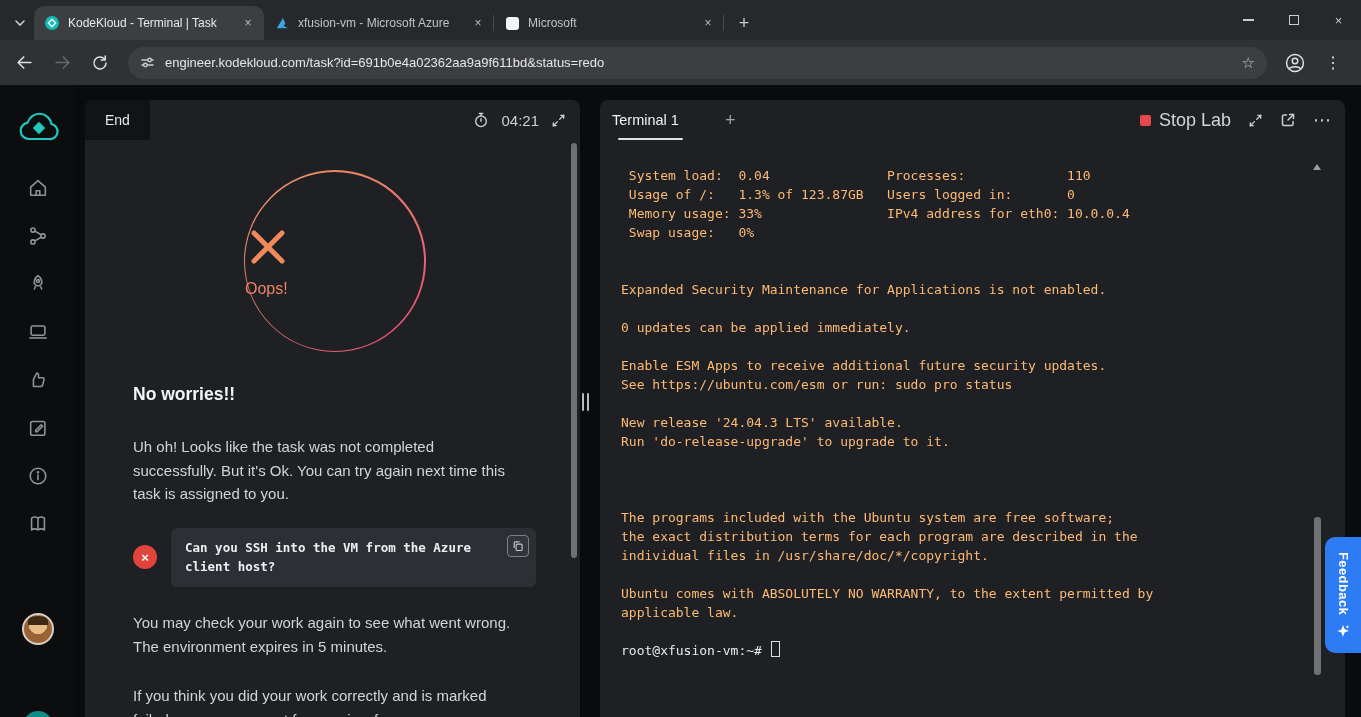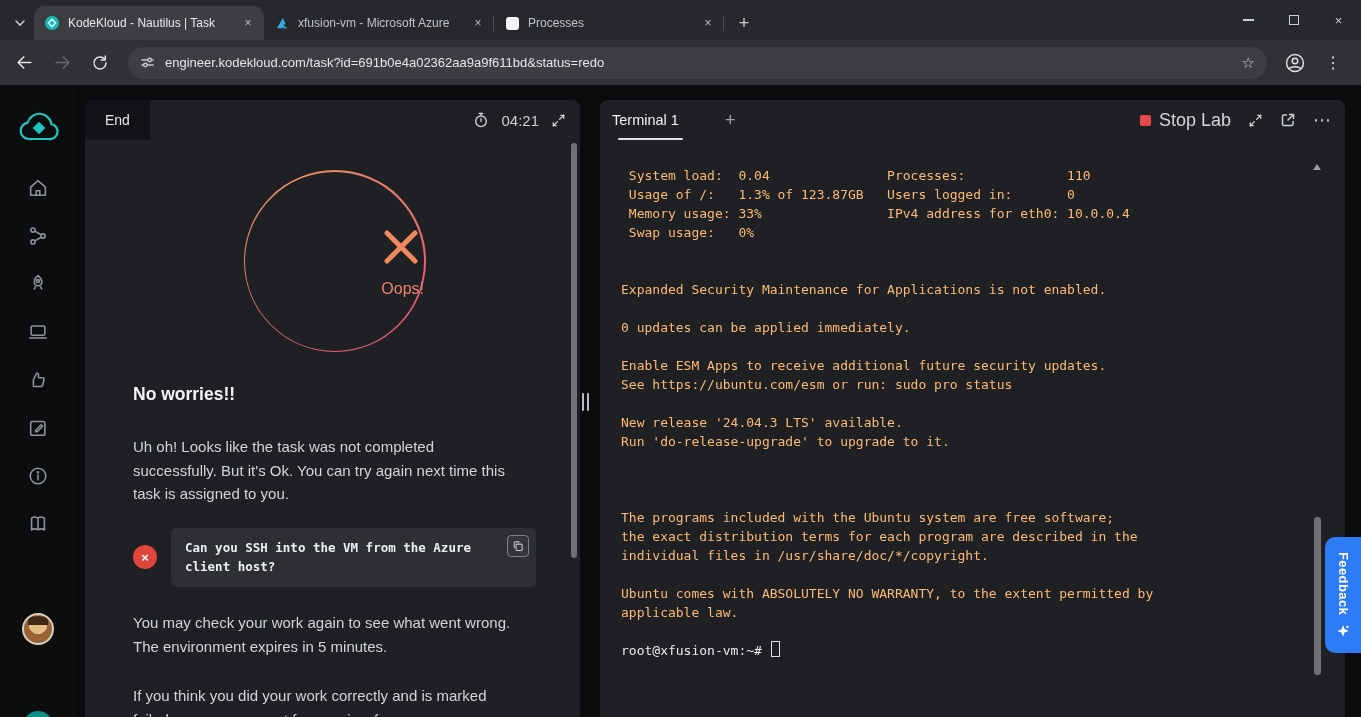--- a/index.html
+++ b/index.html
@@ -53,21 +53,21 @@
 
   
   .task-header { height:40px; display:flex; align-items:stretch; }
   .end-tab { padding:0 20px; background:#121316; display:flex; align-items:center; color:#e6e7e9; font-size:14px; border-radius:8px 0 0 0; cursor:pointer; }
   .task-header-right { margin-left:auto; display:flex; align-items:center; gap:12px; padding-right:14px; color:#cbcdd1; }
   .timer-text { font-size:15px; }
   .icon-btn { background:none; border:none; color:#cbcdd1; display:flex; align-items:center; justify-content:center; cursor:pointer; padding:0; }
 
   .task-body { padding:16px 44px 0 48px; }
   .oops-ring { width:182px; height:182px; margin:14px auto 0; border-radius:50%; padding:1.5px; background:linear-gradient(140deg,#e99a62,#e84e78); }
-  .oops-inner { width:100%; height:100%; border-radius:50%; background:#1e2024; display:flex; flex-direction:column; align-items:flex-end; justify-content:center; gap:10px; }
+  .oops-inner { width:100%; height:100%; border-radius:50%; background:#1e2024; display:flex; flex-direction:column; align-items:flex-start; justify-content:center; gap:10px; }
   .oops-label { color:#ef8266; font-size:16px; }
   .task-heading { margin-top:32px; font-size:17.5px; font-weight:bold; color:#f4f5f6; }
   .task-p { margin-top:30px; font-size:15px; line-height:1.58; color:#d2d4d7; max-width:378px; }
   .question-row { margin-top:22px; display:flex; align-items:center; gap:14px; }
   .fail-badge { width:24px; height:24px; border-radius:50%; background:#e0443c; color:#fff; font-size:13px; font-weight:bold; display:flex; align-items:center; justify-content:center; flex-shrink:0; }
   .question-card { flex:1; background:#2d2f35; border-radius:6px; padding:10px 44px 10px 14px; font-family:"DejaVu Sans Mono", monospace; font-size:12.5px; font-weight:bold; color:#eceff2; line-height:1.55; position:relative; }
   .copy-btn { position:absolute; top:7px; right:7px; width:22px; height:22px; border:1px solid #7d8089; border-radius:4px; background:#33353b; display:flex; align-items:center; justify-content:center; color:#c3c6cb; cursor:pointer; }
   .task-scroll-thumb { position:absolute; right:3px; top:43px; width:6px; height:415px; background:#6e7074; border-radius:3px; cursor:pointer; }
 
   .drag-handle { position:absolute; left:507px; top:308px; display:flex; gap:3px; cursor:col-resize; }
@@ -108,40 +108,40 @@
         </svg>
     </button>
 
     <div class="tab active">
       <span class="favicon">
         <svg width="16" height="16" viewBox="0 0 16 16">
             <circle cx="8" cy="8" r="7" fill="#14b8b4"></circle>
             <rect x="5.4" y="5.4" width="5.2" height="5.2" transform="rotate(45 8 8)" fill="none" stroke="#eafffe" stroke-width="1.4"></rect>
           </svg>
       </span>
-      <span class="tab-title">KodeKloud - Nautilus | Task</span>
+      <span class="tab-title">KodeKloud - Terminal | Task</span>
       <span class="tab-close">×</span>
     </div>
 
     <div class="tab">
       <span class="favicon">
         <svg width="15" height="15" viewBox="0 0 16 16">
             <polygon points="2,13 8.5,2 11,8 7.5,13" fill="#35a9e8"></polygon>
             <polygon points="9,10.5 13.8,13 8,13" fill="#35a9e8"></polygon>
           </svg>
       </span>
       <span class="tab-title">xfusion-vm - Microsoft Azure</span>
       <span class="tab-close">×</span>
     </div>
 
     <div class="tab">
       <span class="favicon">
           <span class="fav-nautilus"></span>
         </span>
-      <span class="tab-title">Processes</span>
+      <span class="tab-title">Microsoft</span>
       <span class="tab-close">×</span>
     </div>
 
     <button class="new-tab">+</button>
 
     <div class="win-controls">
       <div class="wc">
           <span class="wc-min"></span>
         </div>
       <div class="wc">

